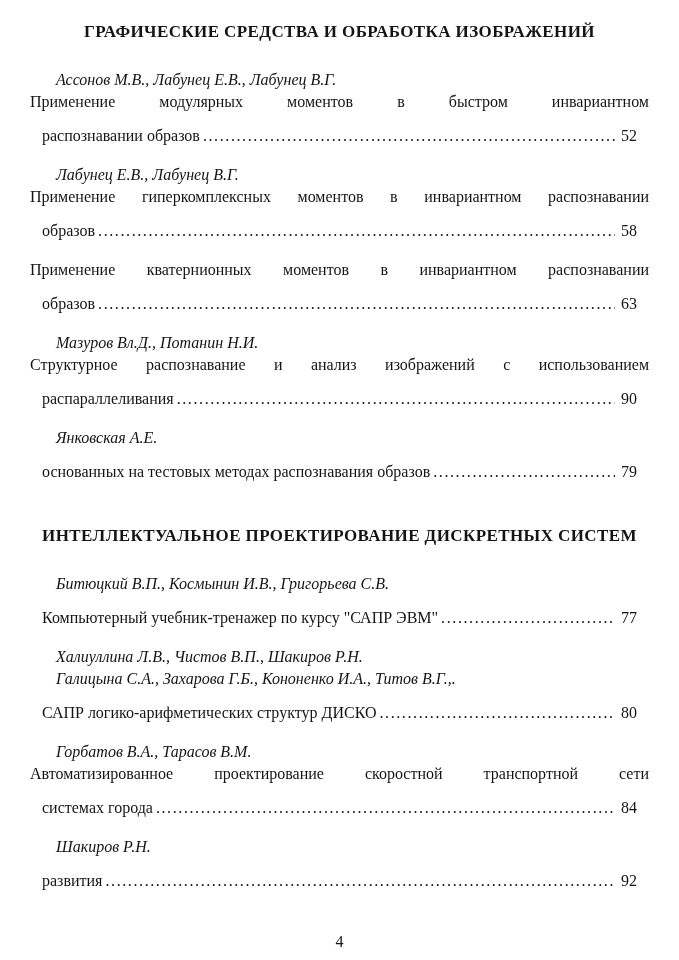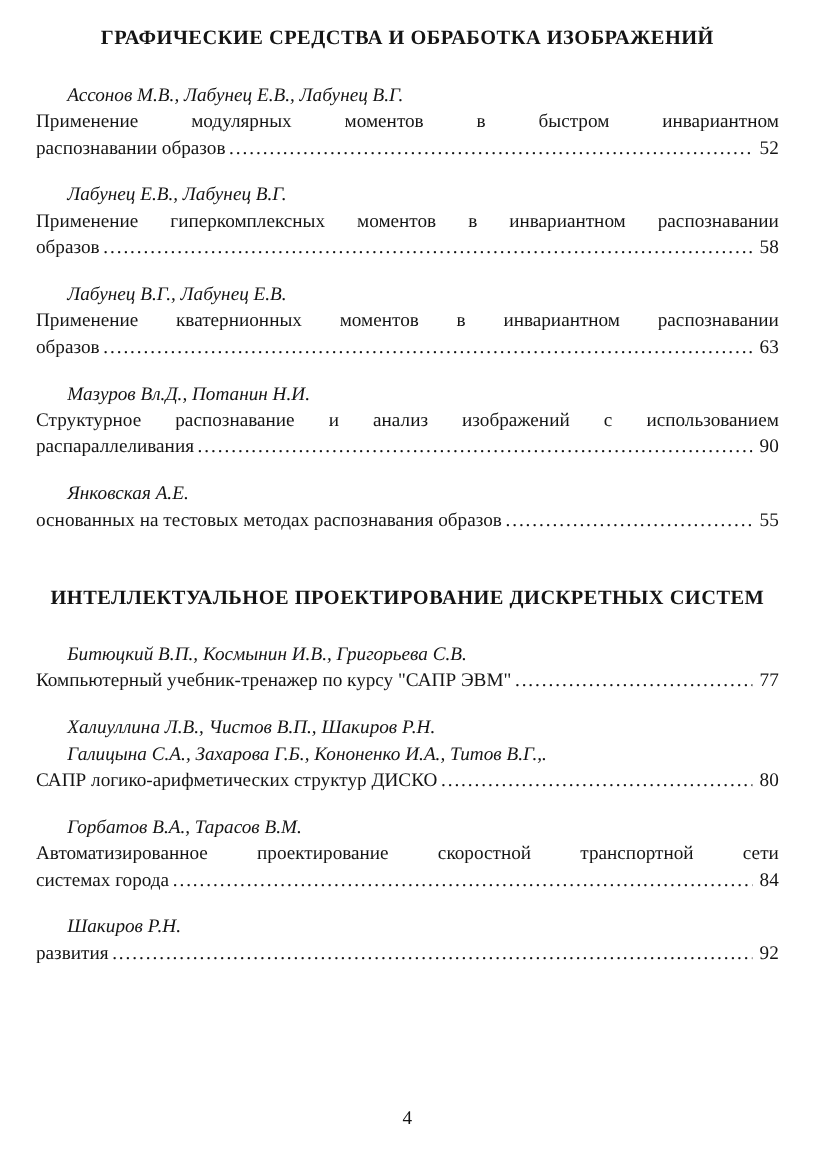--- a/index.html
+++ b/index.html
@@ -41,21 +41,21 @@
     margin: 0;
   }
   .preline {
     margin: 0;
     text-align: justify;
     text-align-last: justify;
   }
   .lastline {
     display: flex;
     align-items: baseline;
-    margin: 0;
+    margin: 12px;
   }
   .lastline .t {
     flex: 0 0 auto;
     white-space: nowrap;
   }
   .dots {
     flex: 1 1 auto;
     overflow: hidden;
     white-space: nowrap;
     margin: 0 2px 0 3px;
@@ -96,21 +96,20 @@
       <p class="authors">Лабунец Е.В., Лабунец В.Г.</p>
       <p class="preline">Применение гиперкомплексных моментов в инвариантном распознавании</p>
       <div class="lastline">
         <span class="t">образов</span>
         <span class="dots"></span>
         <span class="pg">58</span>
       </div>
     </div>
 
     <div class="entry">
-      <p class="authors">Лабунец В.Г., Лабунец Е.В.</p>
       <p class="preline">Применение кватернионных моментов в инвариантном распознавании</p>
       <div class="lastline">
         <span class="t">образов</span>
         <span class="dots"></span>
         <span class="pg">63</span>
       </div>
     </div>
 
     <div class="entry">
       <p class="authors">Мазуров Вл.Д., Потанин Н.И.</p>
@@ -120,21 +119,21 @@
         <span class="dots"></span>
         <span class="pg">90</span>
       </div>
     </div>
 
     <div class="entry">
       <p class="authors">Янковская А.Е.</p>
       <div class="lastline">
         <span class="t">основанных на тестовых методах распознавания образов</span>
         <span class="dots"></span>
-        <span class="pg">55</span>
+        <span class="pg">79</span>
       </div>
     </div>
   </section>
 
   <section>
     <h1 class="heading">ИНТЕЛЛЕКТУАЛЬНОЕ ПРОЕКТИРОВАНИЕ ДИСКРЕТНЫХ СИСТЕМ</h1>
 
     <div class="entry">
       <p class="authors">Битюцкий В.П., Космынин И.В., Григорьева С.В.</p>
       <div class="lastline">

